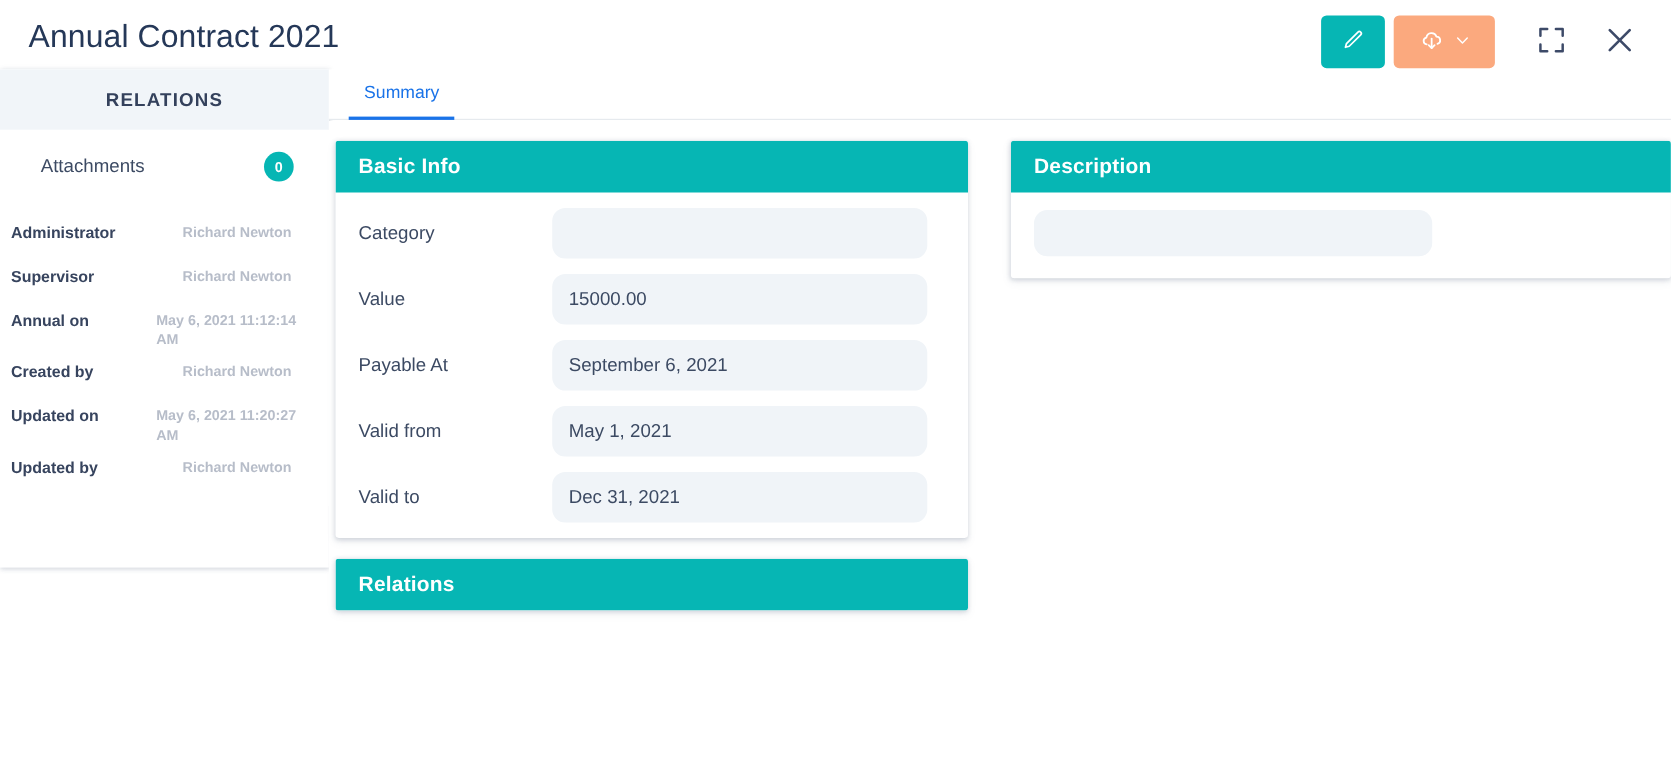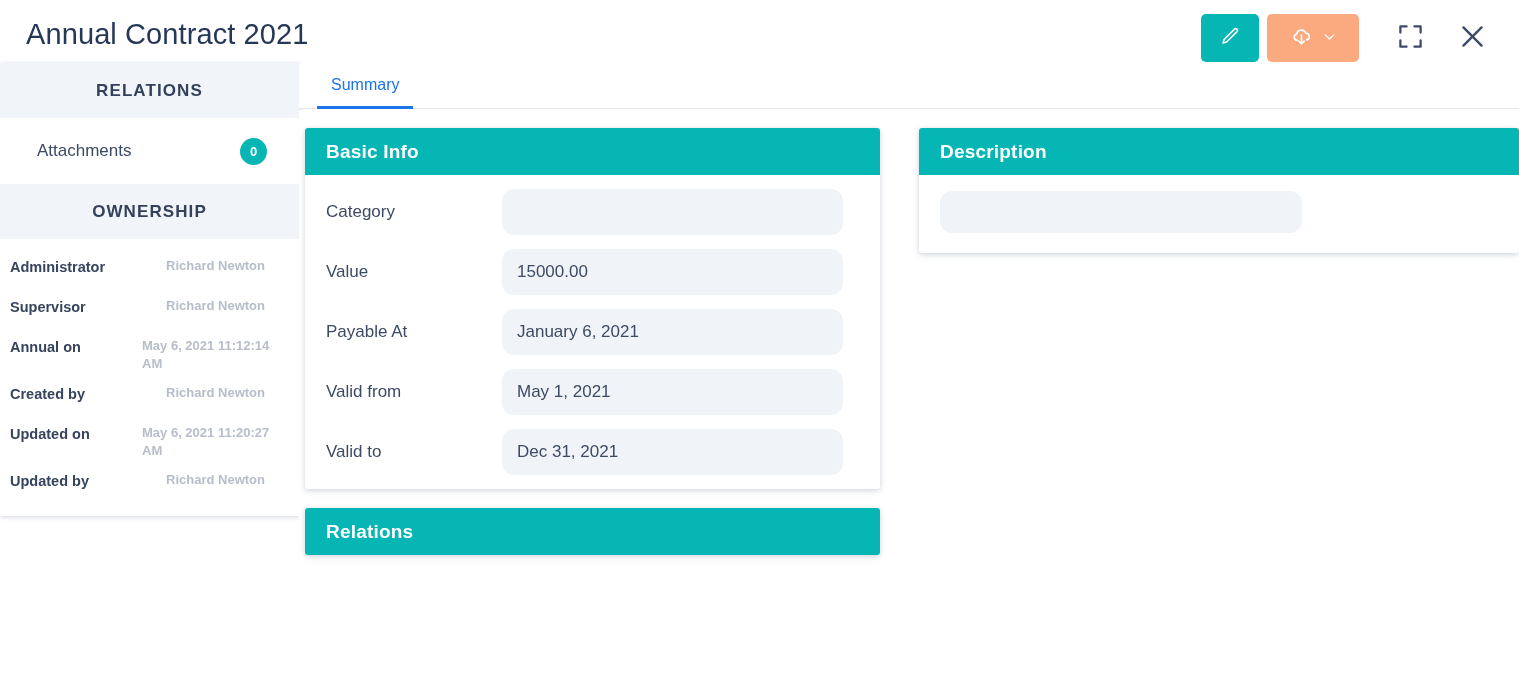--- a/index.html
+++ b/index.html
@@ -322,21 +322,20 @@
 
   <div class="sidebar">
 
     <div class="side-section-head">RELATIONS</div>
 
     <div class="side-row-link">
       <span class="label">Attachments</span>
       <span class="badge-count">0</span>
     </div>
 
-    <div class="side-section-head">OWNERSHIP</div>
 
     <div class="ownership-table">
         <div class="own-row">
           <div class="own-key">Administrator</div>
           <div class="own-val name">Richard Newton</div>
         </div>
         <div class="own-row">
           <div class="own-key">Supervisor</div>
           <div class="own-val name">Richard Newton</div>
         </div>
@@ -372,21 +371,21 @@
           <div class="field-row">
             <div class="field-label">Category</div>
             <div class="field-value"></div>
           </div>
           <div class="field-row">
             <div class="field-label">Value</div>
             <div class="field-value">15000.00</div>
           </div>
           <div class="field-row">
             <div class="field-label">Payable At</div>
-            <div class="field-value">January 6, 2021</div>
+            <div class="field-value">September 6, 2021</div>
           </div>
           <div class="field-row">
             <div class="field-label">Valid from</div>
             <div class="field-value">May 1, 2021</div>
           </div>
           <div class="field-row">
             <div class="field-label">Valid to</div>
             <div class="field-value">Dec 31, 2021</div>
           </div>
         </div>

